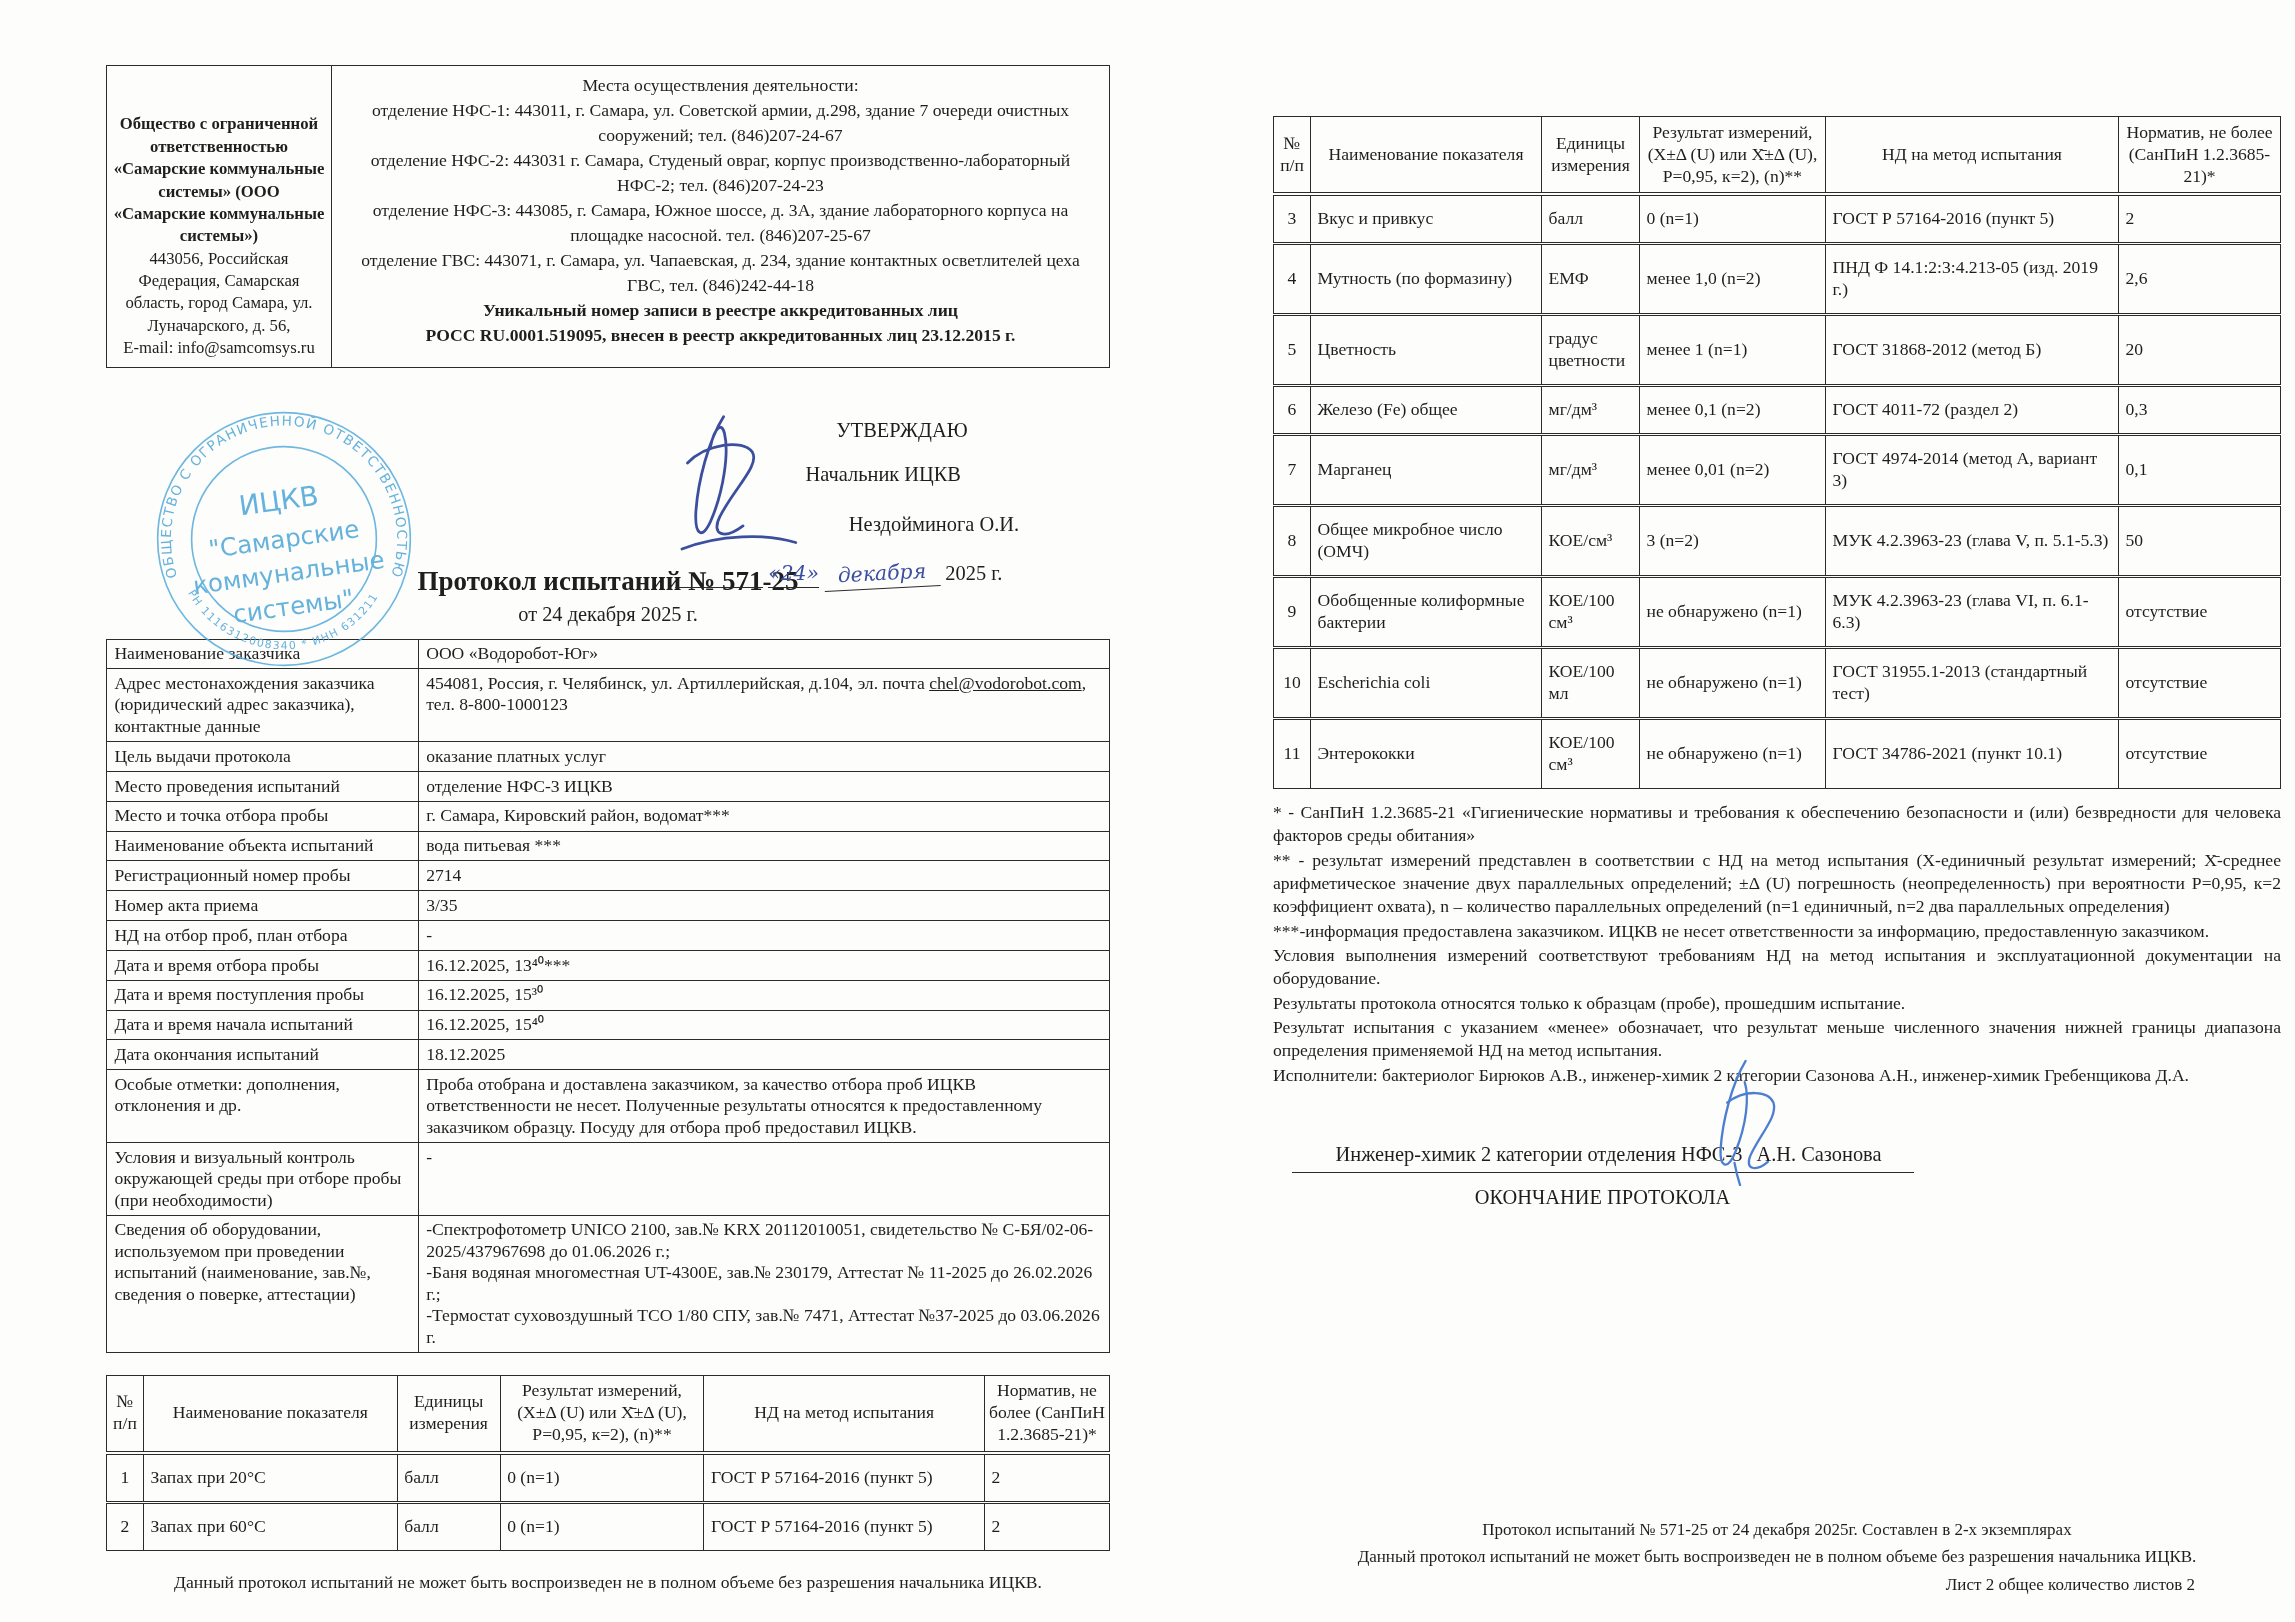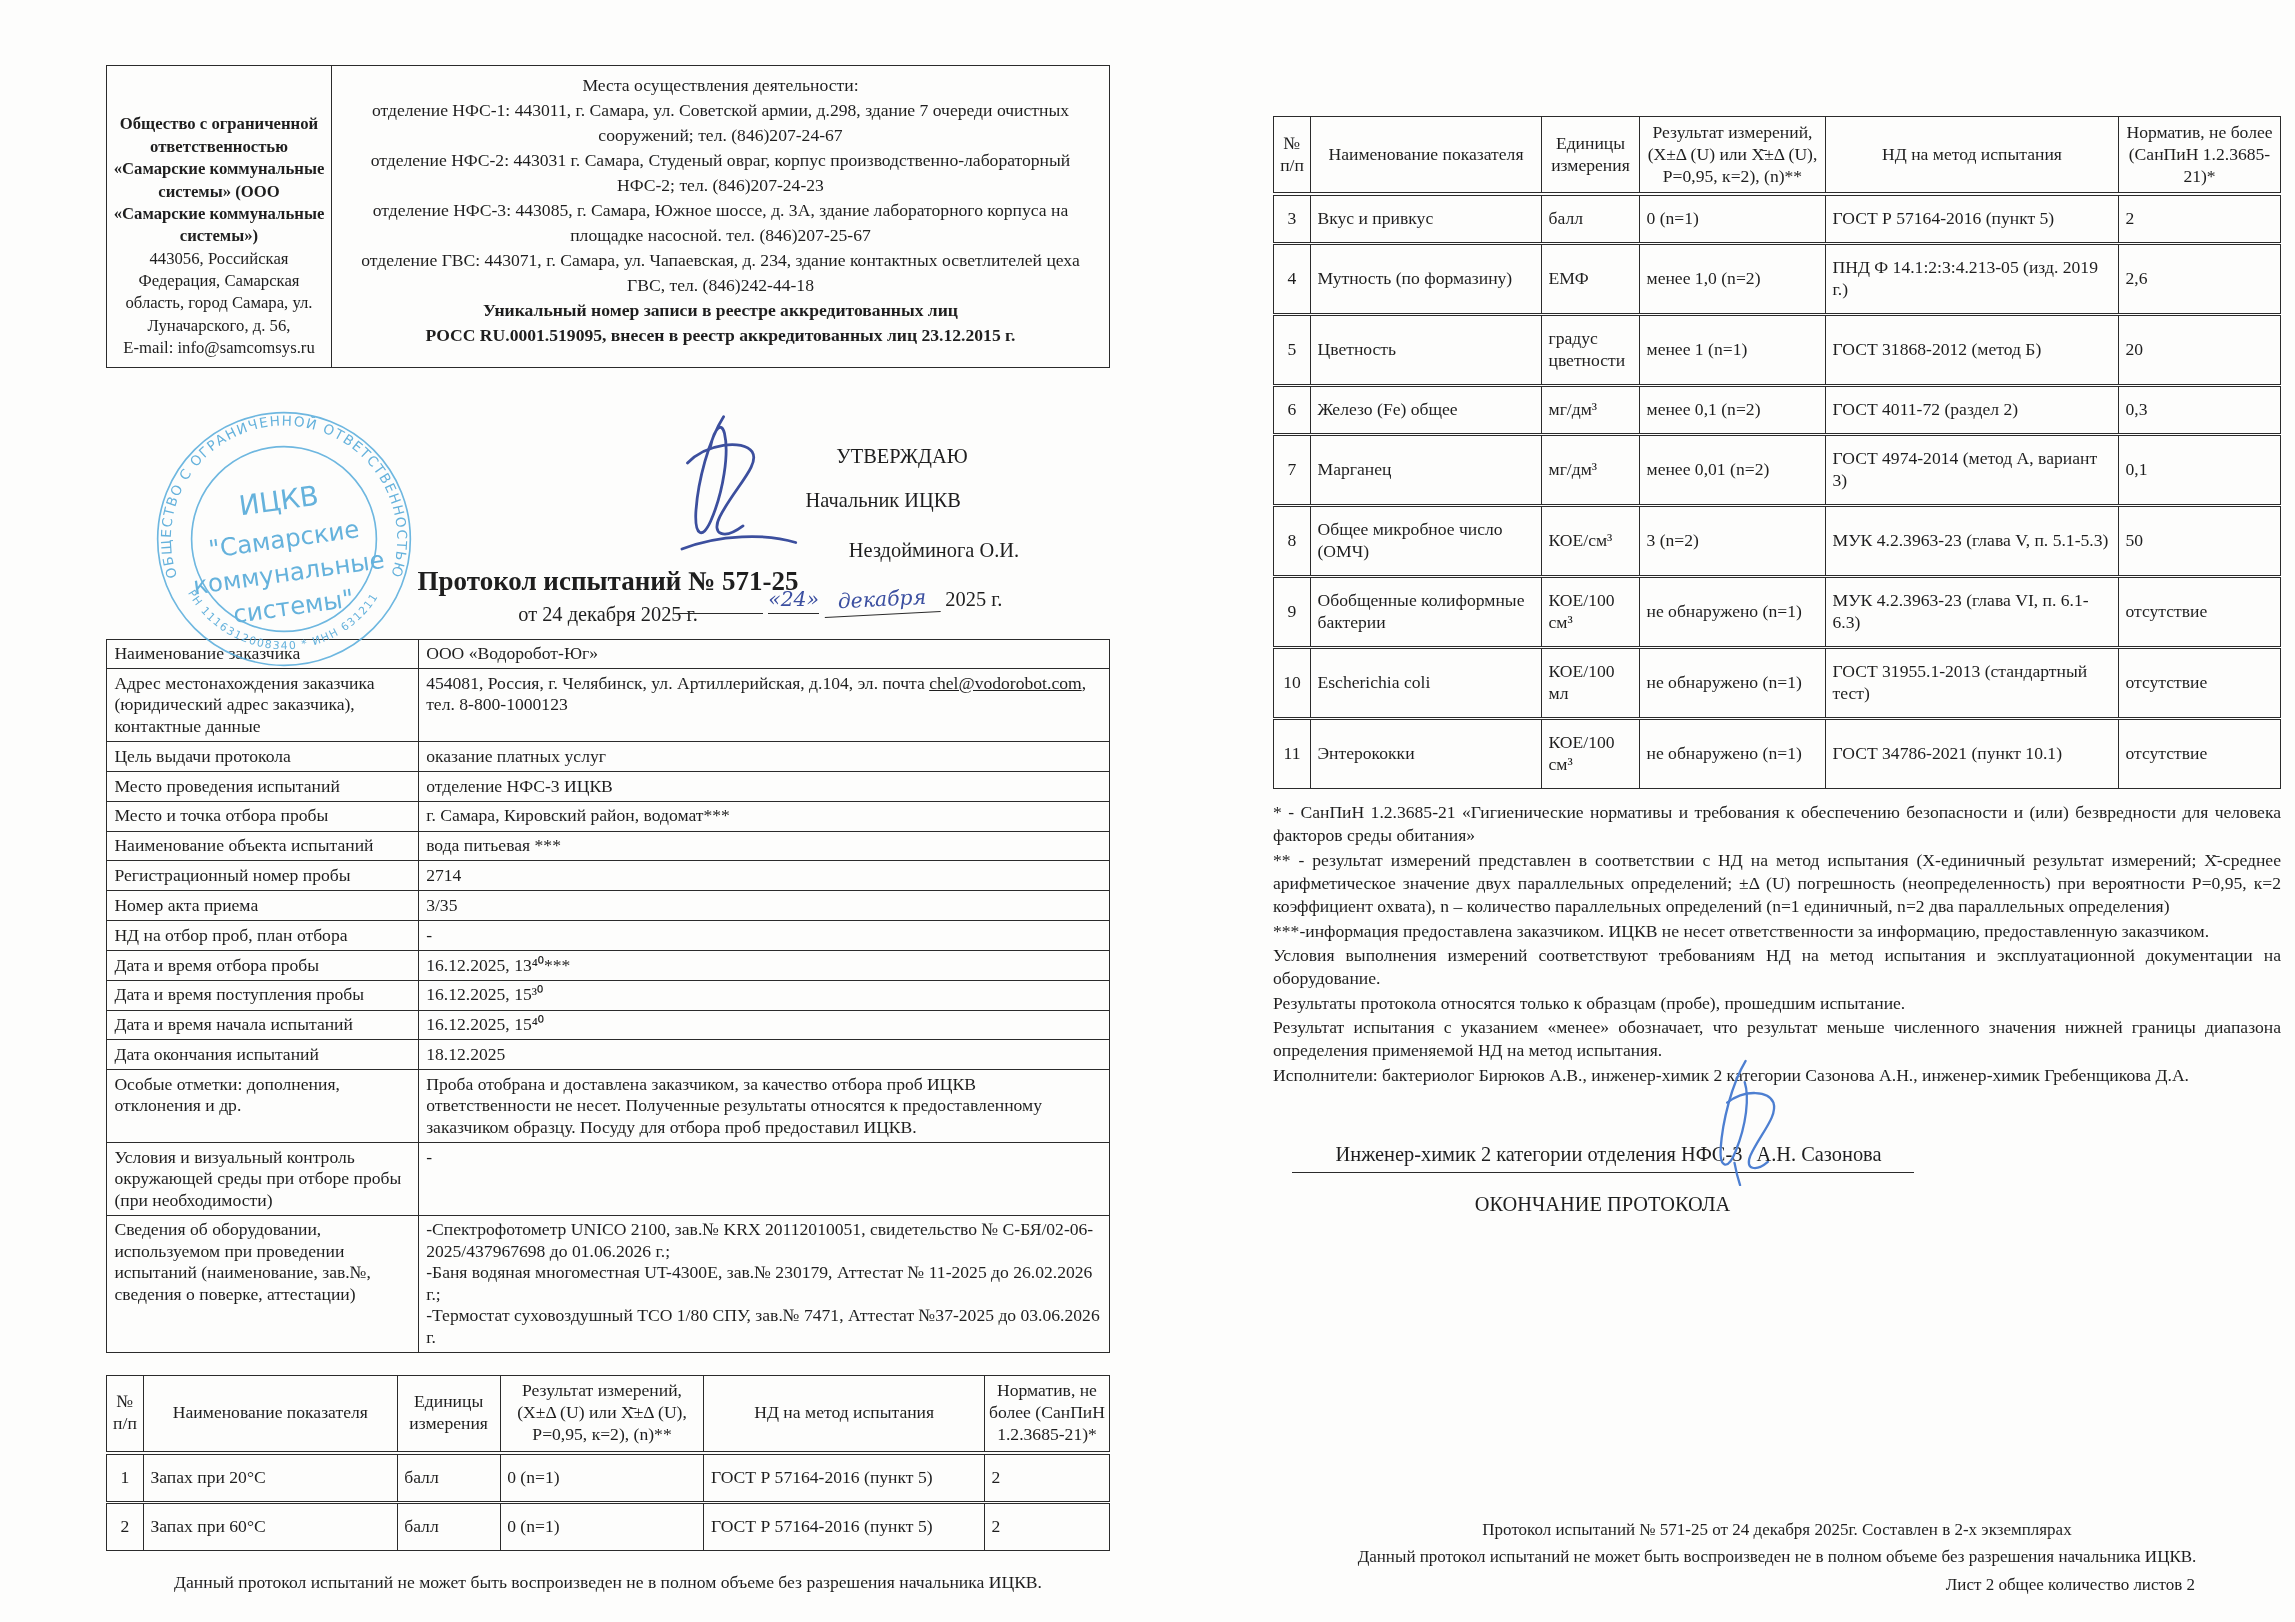--- a/index.html
+++ b/index.html
@@ -23,21 +23,21 @@
   .org-right .tl { font-weight:bold; }
   .org-right .rg { font-weight:bold;text-align:center; }
 
   
   .stamp { position:absolute; left:46px; top:342px; opacity:.9; }
   .st-c { fill:none; stroke:#5fb0dd; stroke-width:3.5; }
   .st-ring { fill:#55aad9; font-family:"DejaVu Sans", sans-serif; letter-spacing:3px; }
   .st-center text { fill:#55aad9; font-family:"DejaVu Sans", sans-serif; text-anchor:middle; }
 
   
-  .approve { position:absolute; left:569px; top:378px; width:398px; font-size:20.4px; line-height:1.35; }
+  .approve { position:absolute; left:569px; top:352px; width:398px; font-size:20.4px; line-height:1.35; }
   .approve .a1 { text-align:center; padding-left:56px; }
   .approve .a2 { text-align:center; padding-left:18.5px; margin-top:16px; }
   .approve .a3 { text-align:center; padding-left:120px; margin-top:23px; }
   .approve .adate { margin-top:21px; white-space:nowrap; }
   .uline { display:inline-block; border-bottom:1.4px solid #2b2b2b; text-align:center; }
   .hand { color:#3b4fa0; font-style:italic; font-family:"DejaVu Serif", serif; }
   .sig-svg { position:absolute; pointer-events:none; }
   #sig1 { left:548px; top:324px; }
 
   
@@ -66,21 +66,21 @@
   
   .fnblock { margin-top:12px; font-size:17.6px; }
   .fnblock p { margin:0 0 0.9px 0; line-height:1.33; text-align:justify; }
   .sigrow {
     position:relative; width:622px; margin:56px 0 0 18.5px;
     border-bottom:1.9px solid #2b2b2b; padding:0 32px 6px 44px;
     display:flex; justify-content:space-between; align-items:baseline;
     font-size:20.4px; box-sizing:border-box;
   }
   #sig2 { left:398px; bottom:-14px; position:absolute; }
-  .endline { width:622px; margin-left:18.5px; text-align:center; font-size:20.4px; margin-top:20px; }
+  .endline { width:622px; margin-left:18.5px; text-align:center; font-size:20.4px; margin-top:13px; }
   .p2foot { position:absolute; left:0; top:1404px; width:100%; font-size:17px; }
   .p2foot .l1 { text-align:center; }
   .p2foot .l2 { text-align:center; margin-top:7.4px; }
   .p2foot .l3 { text-align:right; padding-right:86px; margin-top:7.4px; }
 </style>
 </head>
 <body>
 
 <div class="page" id="page1">
 

